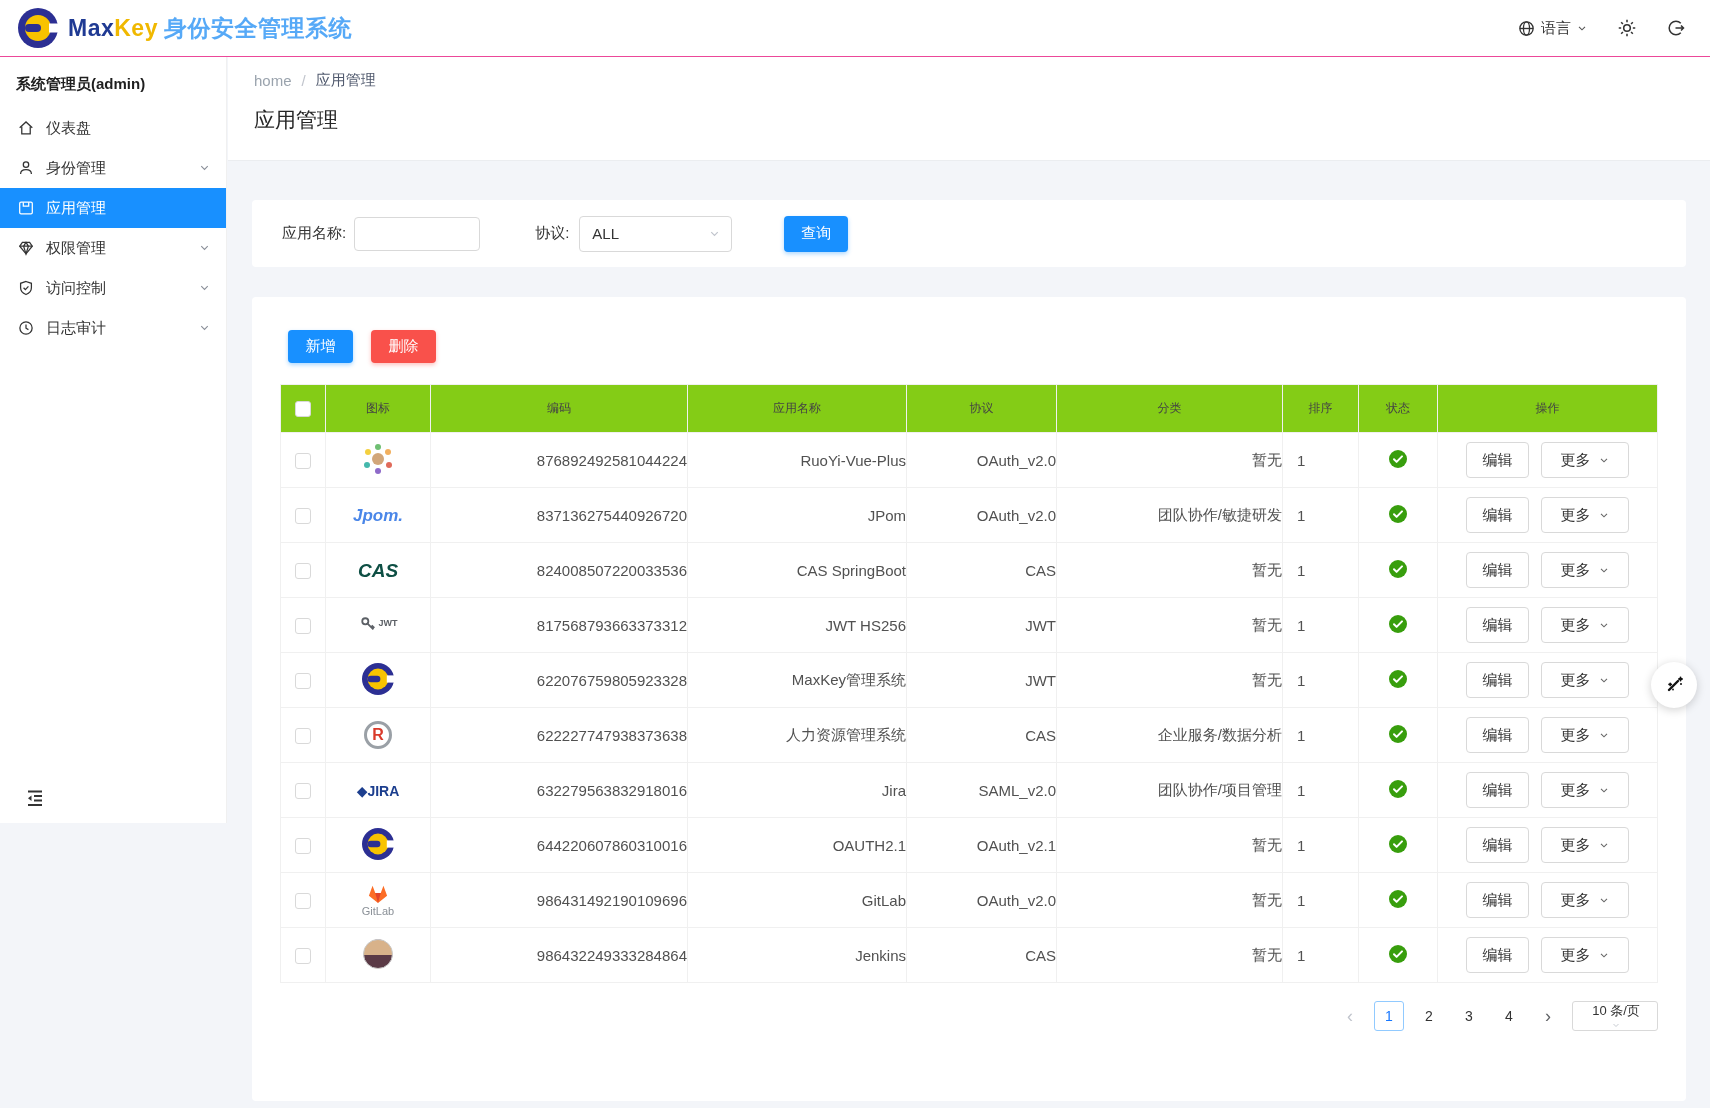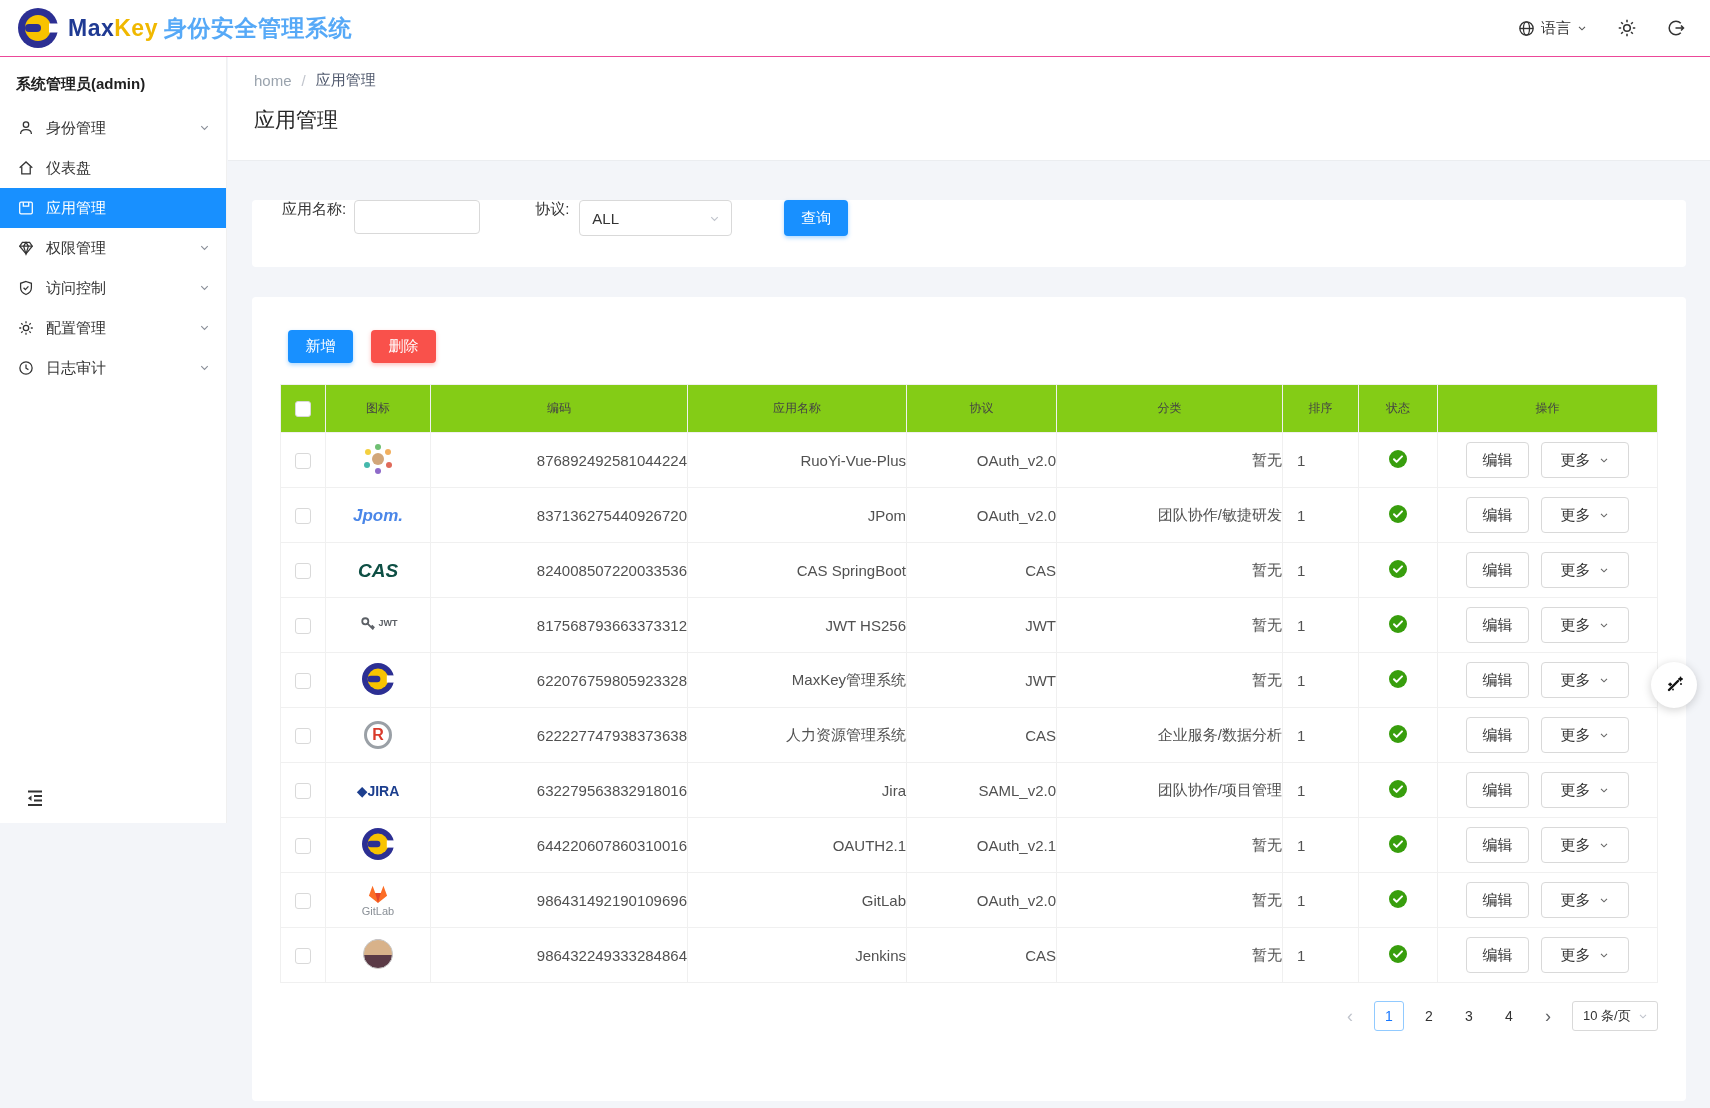--- a/index.html
+++ b/index.html
@@ -59,21 +59,21 @@
   .breadcrumb { font-size:15px; display:flex; gap:10px; align-items:center; }
   .bc-home { color:#9aa3ad; cursor:pointer; }
   .bc-sep  { color:#c0c4cc; }
   .bc-cur  { color:#515a6e; }
   .page-title { margin-top:16px; font-size:21px; font-weight:500; color:#262626; }
 
   
   .search-card {
     position:absolute; top:200px; left:252px; width:1434px; height:67px;
     background:#fff; border-radius:4px;
-    display:flex; align-items:flex-start; padding:0 30px;
+    display:flex; align-items:center; padding:0 30px;
   }
   .f-label { font-size:15px; color:#333; }
   .f-input {
     width:126px; height:34px; border:1px solid #d9d9d9; border-radius:4px;
     margin-left:8px; padding:0 10px; font-size:14px; outline:none; background:#fff;
   }
   .f-select {
     width:153px; height:36px; border:1px solid #d9d9d9; border-radius:4px; background:#fff;
     margin-left:10px; display:flex; align-items:center; justify-content:space-between;
     padding:0 10px 0 12px; font-size:15px; color:#333; cursor:pointer;
@@ -151,21 +151,21 @@
   .pg-arrow { width:28px; height:30px; display:inline-flex; align-items:center; justify-content:center;
               font-size:18px; cursor:pointer; }
   .pg-prev { color:#c0c4cc; }
   .pg-next { color:#606266; }
   .pg-num { min-width:30px; height:30px; display:inline-flex; align-items:center; justify-content:center;
             border-radius:3px; cursor:pointer; color:#333; }
   .pg-num.active { border:1px solid #91caff; color:#1677ff; background:#fff; }
   .pg-size {
     width:86px; height:30px; border:1px solid #d9d9d9; border-radius:3px; background:#fff;
     display:inline-flex; align-items:center; justify-content:space-between;
-    padding:0 8px 0 10px; font-size:13px; color:#333; cursor:pointer;
+    padding:0 8px 0 10px; font-size:13px; color:#333; cursor:pointer;flex-direction:column;
   }
 
   
   .theme-fab {
     position:absolute; top:662px; left:1651px; width:46px; height:46px; border-radius:50%;
     background:#fff; box-shadow:0 2px 10px rgba(0,0,0,.18);
     display:flex; align-items:center; justify-content:center; cursor:pointer; z-index:30;
   }
 </style>
 </head>
@@ -204,41 +204,41 @@
     </span>
   </div>
 </div>
 
 <div class="sidebar">
   <div class="admin-name">系统管理员(admin)</div>
   <div class="menu" id="menu">
   <div class="menu-item">
     <span class="mi-icon">
           <svg width="18" height="18" viewBox="0 0 20 20" fill="none" stroke="currentColor" stroke-width="1.4">
+            <path d="M3 9.8L10 3.3l7 6.5"></path>
+            <path d="M5.3 8.3v8.2h9.4V8.3"></path>
+          </svg>
+        </span>
+    <span class="mi-label">仪表盘</span>
+    <span class="mi-chevron"></span>
+  </div>
+
+  <div class="menu-item">
+    <span class="mi-icon">
+          <svg width="18" height="18" viewBox="0 0 20 20" fill="none" stroke="currentColor" stroke-width="1.4">
             <circle cx="10" cy="6.3" r="3"></circle>
             <path d="M4 16.6c0-3.1 2.6-4.8 6-4.8s6 1.7 6 4.8"></path>
           </svg>
         </span>
     <span class="mi-label">身份管理</span>
     <span class="mi-chevron">
           <svg width="13" height="13" viewBox="0 0 20 20" fill="none" stroke="currentColor" stroke-width="1.7">
             <path d="M5 8l5 5 5-5"></path>
           </svg>
         </span>
-  </div>
-
-  <div class="menu-item">
-    <span class="mi-icon">
-          <svg width="18" height="18" viewBox="0 0 20 20" fill="none" stroke="currentColor" stroke-width="1.4">
-            <path d="M3 9.8L10 3.3l7 6.5"></path>
-            <path d="M5.3 8.3v8.2h9.4V8.3"></path>
-          </svg>
-        </span>
-    <span class="mi-label">仪表盘</span>
-    <span class="mi-chevron"></span>
   </div>
 
   <div class="menu-item active">
     <span class="mi-icon">
           <svg width="18" height="18" viewBox="0 0 20 20" fill="none" stroke="currentColor" stroke-width="1.4">
             <rect x="3" y="3.5" width="14" height="13" rx="1.5"></rect>
             <path d="M7 3.5v4.5h6V3.5"></path>
           </svg>
         </span>
     <span class="mi-label">应用管理</span>
@@ -268,34 +268,20 @@
           </svg>
         </span>
     <span class="mi-label">访问控制</span>
     <span class="mi-chevron">
           <svg width="13" height="13" viewBox="0 0 20 20" fill="none" stroke="currentColor" stroke-width="1.7">
             <path d="M5 8l5 5 5-5"></path>
           </svg>
         </span>
   </div>
 
-  <div class="menu-item">
-    <span class="mi-icon">
-          <svg width="18" height="18" viewBox="0 0 20 20" fill="none" stroke="currentColor" stroke-width="1.4">
-            <circle cx="10" cy="10" r="3"></circle>
-            <path d="M10 2.5v2.2M10 15.3v2.2M2.5 10h2.2M15.3 10h2.2M4.7 4.7l1.6 1.6M13.7 13.7l1.6 1.6M15.3 4.7l-1.6 1.6M6.3 13.7l-1.6 1.6"></path>
-          </svg>
-        </span>
-    <span class="mi-label">配置管理</span>
-    <span class="mi-chevron">
-          <svg width="13" height="13" viewBox="0 0 20 20" fill="none" stroke="currentColor" stroke-width="1.7">
-            <path d="M5 8l5 5 5-5"></path>
-          </svg>
-        </span>
-  </div>
 
   <div class="menu-item">
     <span class="mi-icon">
           <svg width="18" height="18" viewBox="0 0 20 20" fill="none" stroke="currentColor" stroke-width="1.4">
             <circle cx="10" cy="10" r="6.8"></circle>
             <path d="M10 6v4.2l2.7 1.6"></path>
           </svg>
         </span>
     <span class="mi-label">日志审计</span>
     <span class="mi-chevron">

